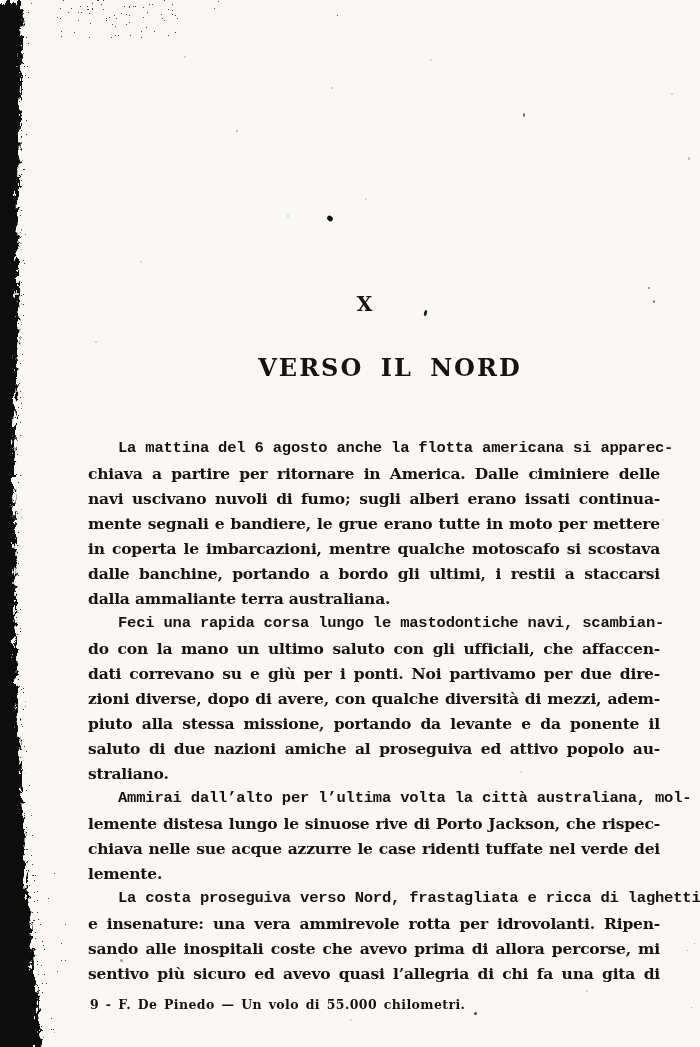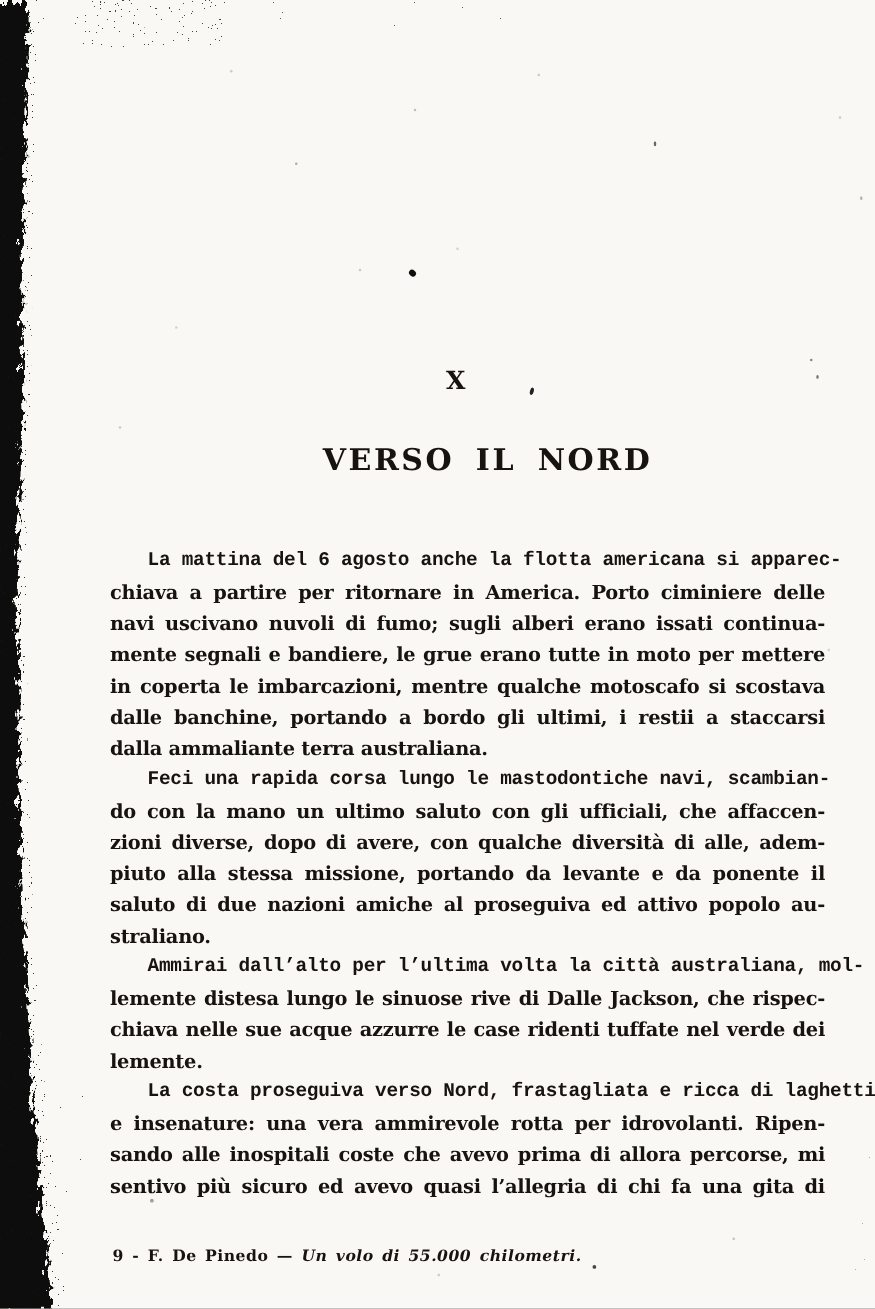--- a/index.html
+++ b/index.html
@@ -24,21 +24,21 @@
     height:25px;line-height:25px;font-size:15.5px;font-weight:700;
     letter-spacing:-0.2px;white-space:nowrap;
     text-align:justify;text-align-last:justify;
   }
   .line.last{text-align:left;text-align-last:left;}
   .line.first{text-indent:30px;font-family:Liberation Mono, monospace;}
   .footer{
     position:absolute;top:997px;left:2px;font-size:12.5px;font-weight:700;
     letter-spacing:0.4px;word-spacing:2px;
   }
-  .footer .it{font-style:italic;}
+  .footer .it{}
   .speck{position:absolute;border-radius:50%;pointer-events:none;}
 </style>
 </head>
 <body>
 
 <div class="page">
 
   <svg class="edge" width="700" height="1047" viewBox="0 0 700 1047" aria-hidden="true">
     <defs>
       <filter id="rough" x="-20%" y="-2%" width="140%" height="104%">
@@ -87,34 +87,35 @@
     <rect x="683" y="920" width="17" height="127" fill="#6a645e" opacity="0.5" filter="url(#dotsSparse)"></rect>
   </svg>
 
   <main class="text-col">
     <div class="chapter-num">X</div>
 
     <h1 class="chapter-title">VERSO IL NORD</h1>
 
     <div class="body-text" id="body-text">
         <div class="line first">La mattina del 6 agosto anche la flotta americana si apparec-</div>
-        <div class="line">chiava a partire per ritornare in America. Porto ciminiere delle</div>
+        <div class="line">chiava a partire per ritornare in America. Dalle ciminiere delle</div>
         <div class="line">navi uscivano nuvoli di fumo; sugli alberi erano issati continua-</div>
         <div class="line">mente segnali e bandiere, le grue erano tutte in moto per mettere</div>
         <div class="line">in coperta le imbarcazioni, mentre qualche motoscafo si scostava</div>
         <div class="line">dalle banchine, portando a bordo gli ultimi, i restii a staccarsi</div>
         <div class="line last">dalla ammaliante terra australiana.</div>
         <div class="line first">Feci una rapida corsa lungo le mastodontiche navi, scambian-</div>
         <div class="line">do con la mano un ultimo saluto con gli ufficiali, che affaccen-</div>
-        <div class="line">zioni diverse, dopo di avere, con qualche diversità di alle, adem-</div>
+        <div class="line">dati correvano su e giù per i ponti. Noi partivamo per due dire-</div>
+        <div class="line">zioni diverse, dopo di avere, con qualche diversità di mezzi, adem-</div>
         <div class="line">piuto alla stessa missione, portando da levante e da ponente il</div>
         <div class="line">saluto di due nazioni amiche al proseguiva ed attivo popolo au-</div>
         <div class="line last">straliano.</div>
         <div class="line first">Ammirai dall’alto per l’ultima volta la città australiana, mol-</div>
-        <div class="line">lemente distesa lungo le sinuose rive di Dalle Jackson, che rispec-</div>
+        <div class="line">lemente distesa lungo le sinuose rive di Porto Jackson, che rispec-</div>
         <div class="line">chiava nelle sue acque azzurre le case ridenti tuffate nel verde dei</div>
         <div class="line last">lemente.</div>
         <div class="line first">La costa proseguiva verso Nord, frastagliata e ricca di laghetti</div>
         <div class="line">e insenature: una vera ammirevole rotta per idrovolanti. Ripen-</div>
         <div class="line">sando alle inospitali coste che avevo prima di allora percorse, mi</div>
         <div class="line">sentivo più sicuro ed avevo quasi l’allegria di chi fa una gita di</div>
       </div>
 
     <div class="footer"><span>9 - F. De Pinedo — </span><span class="it">Un volo di 55.000 chilometri.</span></div>
   </main>

